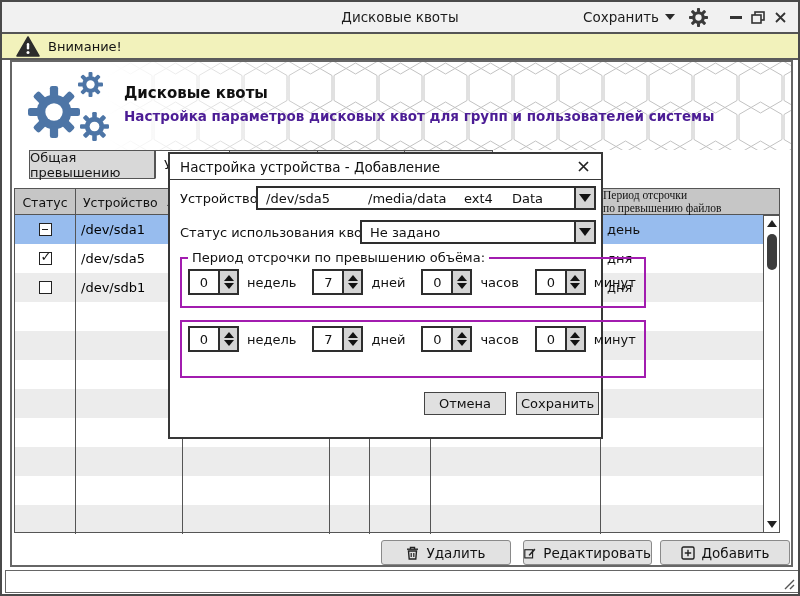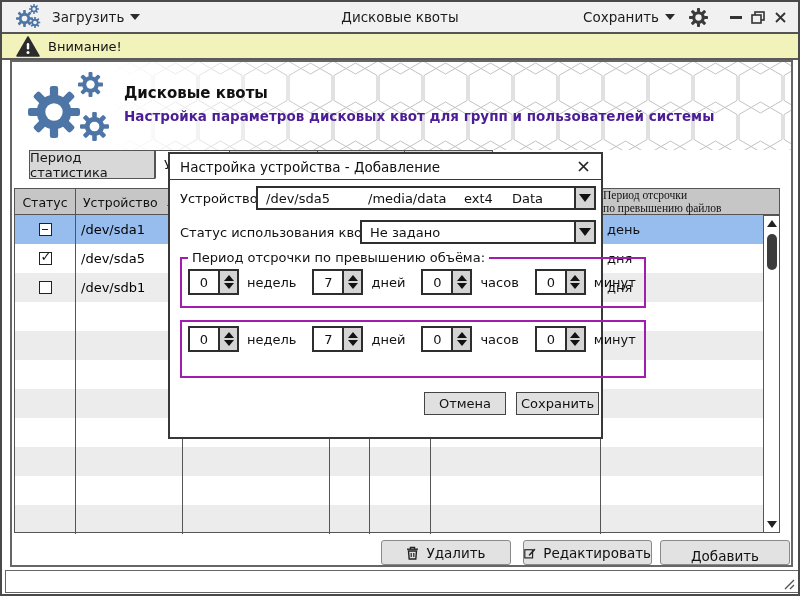--- a/index.html
+++ b/index.html
@@ -121,31 +121,20 @@
       <path d="M22.5 1 L44 13.5 L44 38.5 L22.5 51 L1 38.5 L1 13.5 Z" fill="none" stroke="#c2c2c2" stroke-width="1"></path>
       <path d="M45 40 L66.5 52.5 L66.5 77.5 L45 90 L23.5 77.5 L23.5 52.5 Z" fill="none" stroke="#c2c2c2" stroke-width="1" transform="translate(-22.5,0)"></path>
       <path d="M0 40 L21.5 52.5 L21.5 77.5 L0 90 L-21.5 77.5 L-21.5 52.5 Z" fill="none" stroke="#c2c2c2" stroke-width="1" transform="translate(22.5,-78) scale(1)"></path>
     </pattern>
   </defs>
 </svg>
 
 <div id="window">
 
   <div class="titlebar">
-    <div class="tb-left">
-      <svg width="26" height="26" viewBox="0 0 26 26" class="logo-sm" style="color:#4d75a6; --hole:#f1f1f1;">
-        <use href="#gear" x="0" y="6" width="17" height="17"></use>
-        <use href="#gear" x="13" y="0" width="10" height="10"></use>
-        <use href="#gear" x="13.5" y="13" width="11" height="11"></use>
-      </svg>
-      <div class="menu-item">
-        <span>Загрузить</span>
-        <span class="caret-down"></span>
-      </div>
-    </div>
     <div class="tb-title">Дисковые квоты</div>
     <div class="tb-right">
       <div class="menu-item">
         <span>Сохранить</span>
         <span class="caret-down"></span>
       </div>
       <svg width="19" height="19" viewBox="0 0 24 24" style="color:#3a3a3a; --hole:#f1f1f1;">
         <use href="#gear" x="0" y="0" width="24" height="24"></use>
       </svg>
       <div style="display:flex; align-items:center; gap:6px; margin-left:6px;">
@@ -188,21 +177,21 @@
     <svg class="app-logo" width="88" height="70" viewBox="0 0 88 70" style="--hole:#fff;">
       <use href="#gear" x="0" y="14" width="52" height="52"></use>
       <use href="#gear" x="50" y="0" width="25" height="25"></use>
       <use href="#gear" x="52" y="40" width="29" height="29"></use>
     </svg>
 
     <div class="hdr-title">Дисковые квоты</div>
     <div class="hdr-sub">Настройка параметров дисковых квот для групп и пользователей системы</div>
 
     <div class="tab inactive" style="left:17px; width:126px;">
-      <span>Период статистика</span>
+      <span>Общая превышению</span>
     </div>
     <div class="tab active" style="left:143px; width:76px; justify-content:flex-start; padding-left:8px;">
       <span>У</span>
     </div>
     <div class="tab-stub" style="left:217px; width:89px;"></div>
     <div class="tab-stub" style="left:304.5px; width:89px;"></div>
     <div class="tab-stub" style="left:392px; width:89px;"></div>
 
     <div class="table">
       <div class="thead">
@@ -277,21 +266,21 @@
         </svg>
         <span>Удалить</span>
       </div>
       <div class="act-btn" style="left:511px; width:129px;">
         <svg width="15" height="14" viewBox="0 0 15 14">
           <rect x="1" y="3" width="9.5" height="10" fill="none" stroke="#222" stroke-width="1.4"></rect>
           <path d="M5.5 9.5 L12.5 1.5 L14 3 L7 10.5 Z" fill="#222"></path>
         </svg>
         <span>Редактировать</span>
       </div>
-      <div class="act-btn" style="left:648px; width:130px;flex-direction:column;">
+      <div class="act-btn" style="left:648px; width:130px;">
         <svg width="14" height="14" viewBox="0 0 14 14">
           <rect x="1" y="1" width="12" height="12" rx="1.5" fill="none" stroke="#222" stroke-width="1.4"></rect>
           <path d="M7 3.8 V10.2 M3.8 7 H10.2" stroke="#222" stroke-width="1.4" fill="none"></path>
         </svg>
         <span>Добавить</span>
       </div>
     </div>
   </div>
 
   <div class="statusbar">

